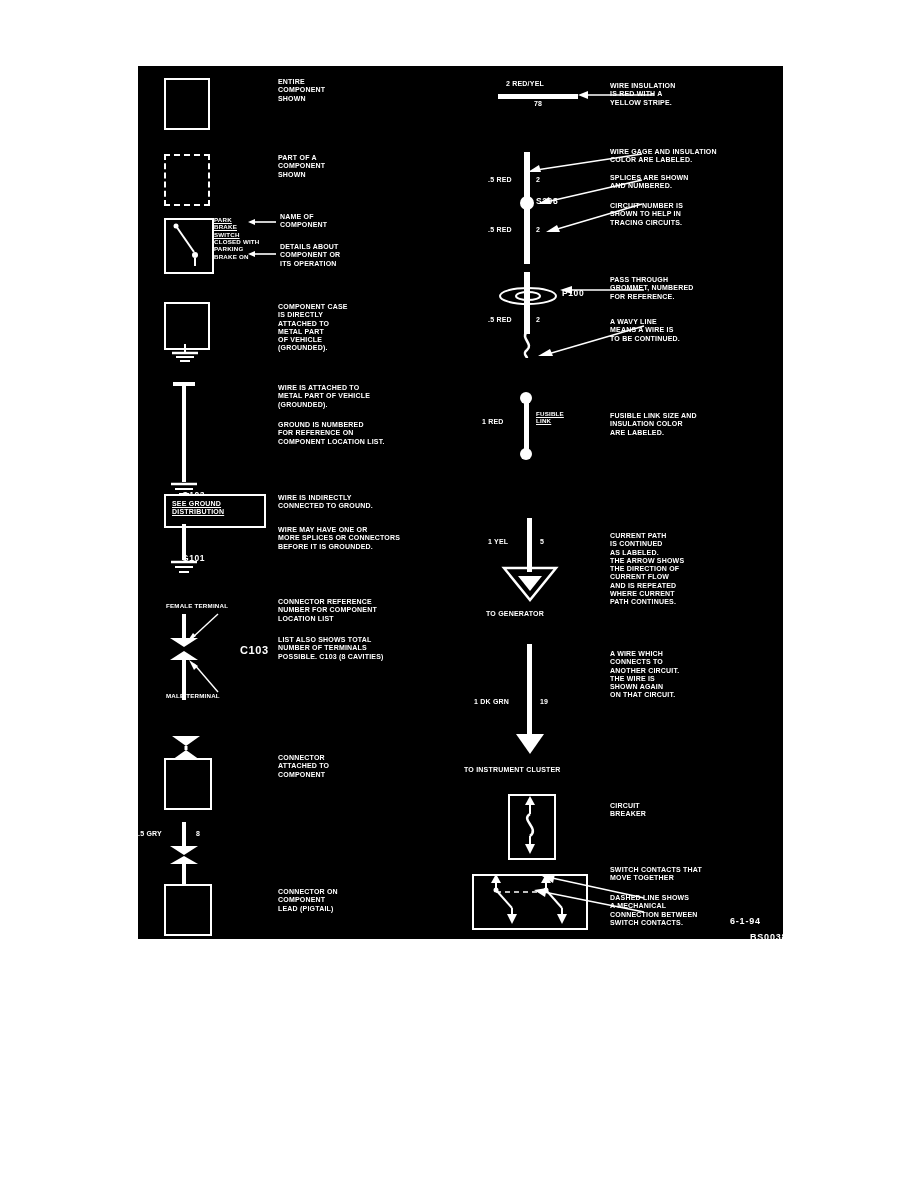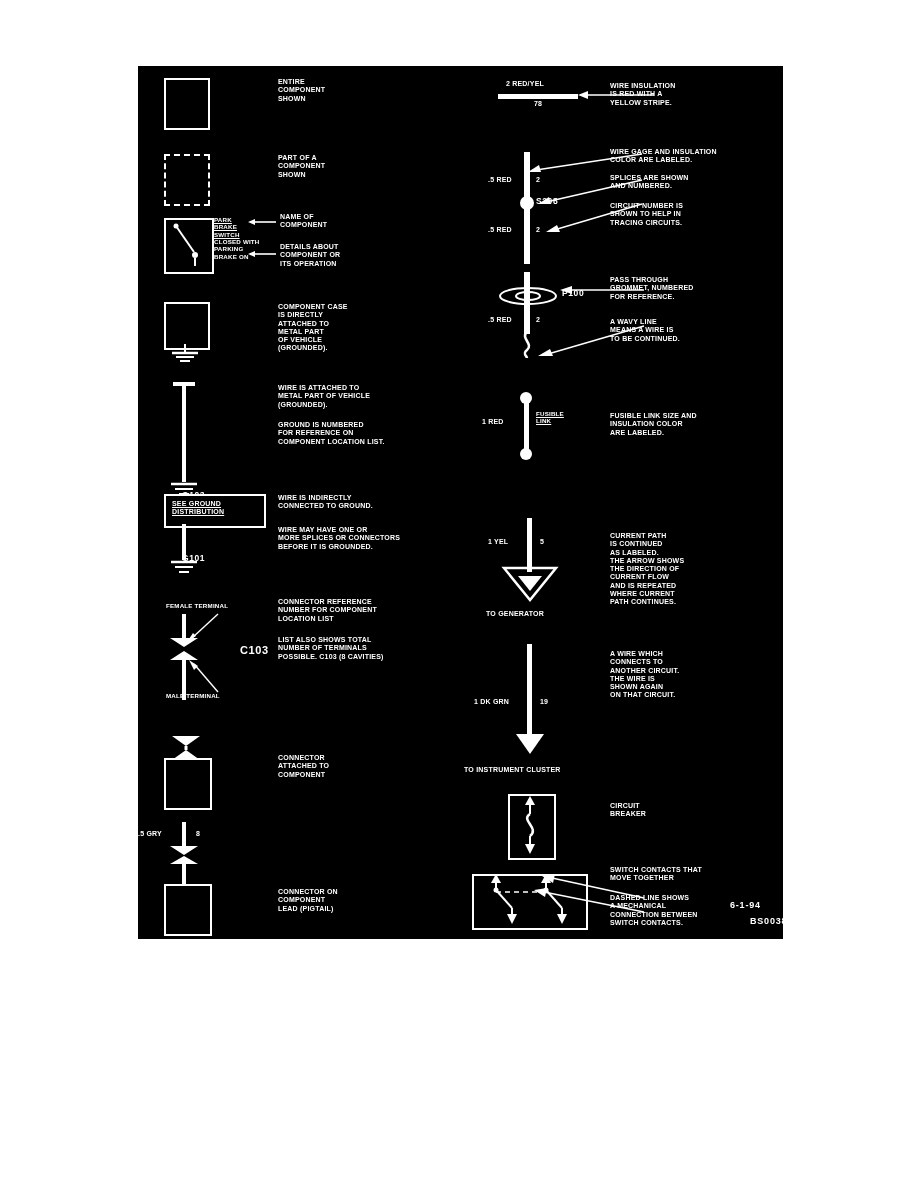--- a/index.html
+++ b/index.html
@@ -2,21 +2,21 @@
 <html><head>
 <meta charset="utf-8">
 <style>
   html,body{margin:0;padding:0;background:#ffffff;}
   body{width:918px;height:1188px;font-family:"Liberation Sans",sans-serif;position:relative;overflow:hidden;}
   .sheet{position:absolute;left:0;top:0;width:918px;height:1188px;background:#ffffff;}
   .panel{position:absolute;left:138px;top:66px;width:645px;height:873px;background:#000000;}
   .lbl{position:absolute;color:#ffffff;font-weight:bold;line-height:1.18;letter-spacing:0.2px;}
   .sz6{font-size:6.2px;}
   .sz7{font-size:7px;}
-  .sz9{font-size:9px;}
+  .sz9{font-size:9px;margin-top:16px;}
   .box{position:absolute;border:2px solid #ffffff;background:#000000;}
   .boxd{position:absolute;border:2px dashed #ffffff;background:#000000;}
   .vline{position:absolute;background:#ffffff;width:3px;}
   .hline{position:absolute;background:#ffffff;height:2px;}
   .dot{position:absolute;background:#ffffff;border-radius:50%;}
   .ul{text-decoration:underline;}
   svg{position:absolute;overflow:visible;}
   .code{position:absolute;color:#ffffff;font-weight:bold;font-size:10px;letter-spacing:0.6px;}
 </style>
 </head>

